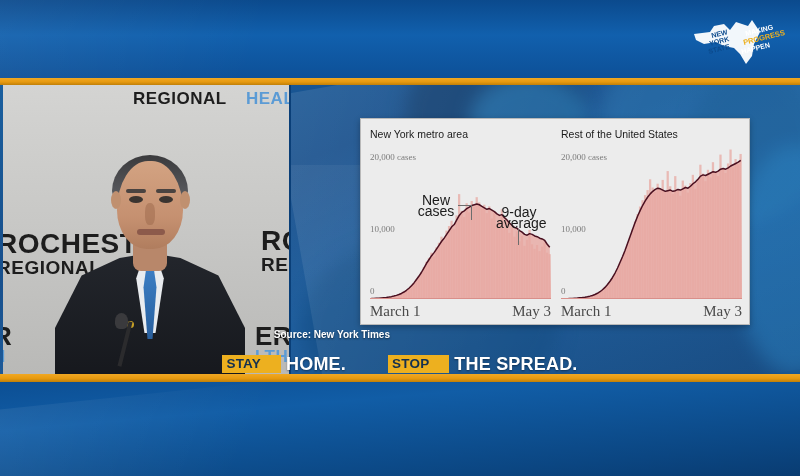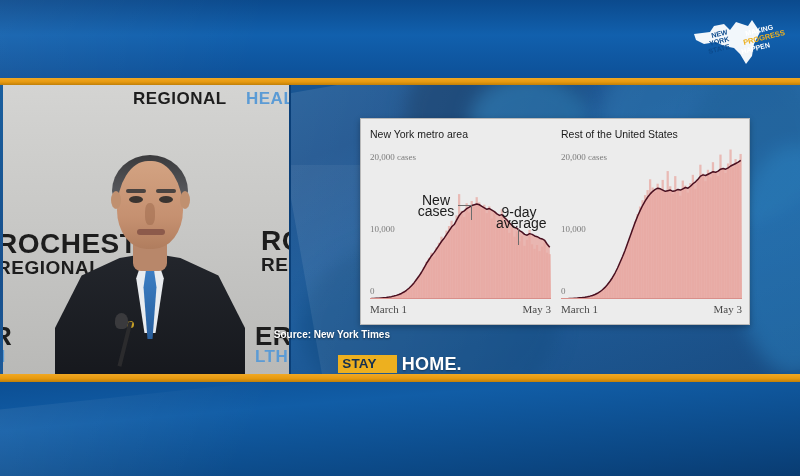--- a/index.html
+++ b/index.html
@@ -138,21 +138,21 @@
     font-family:"Liberation Sans", sans-serif; white-space:nowrap;
   }
   .axis-lab {
     position:absolute; font-size:9px; color:#7c7c7c;
     font-family:"Liberation Serif", serif; white-space:nowrap;
   }
   .lab-20k { left:0; top:33px; }
   .lab-10k { left:0; top:105px; }
   .lab-zero{ left:0; top:167px; }
   .x-lab {
-    position:absolute; top:184px; font-size:11px; color:#4a4a4a;
+    position:absolute; top:184px; font-size:15px; color:#4a4a4a;
     font-family:"Liberation Serif", serif; white-space:nowrap;
   }
   .x-start { left:0; }
   .x-end   { right:0; }
 
   .plot {
     position:absolute; left:0px; top:28px; width:181px; height:152px;
   }
   .plot svg { display:block; }
 
@@ -454,18 +454,22 @@
       </div>
     </div>
 
     <div class="source">Source: New York Times</div>
 
     <div class="slogans">
       <div class="slog">
         <span class="slog-hi">STAY</span>
         <span class="slog-rest">HOME.</span>
       </div>
+      <div class="slog">
+        <span class="slog-hi">STOP</span>
+        <span class="slog-rest">THE SPREAD.</span>
+      </div>
     </div>
   </div>
 
   <div class="gold-rule gold-bottom"></div>
   <div class="bottom"></div>
 </div>
 
 </body></html>

